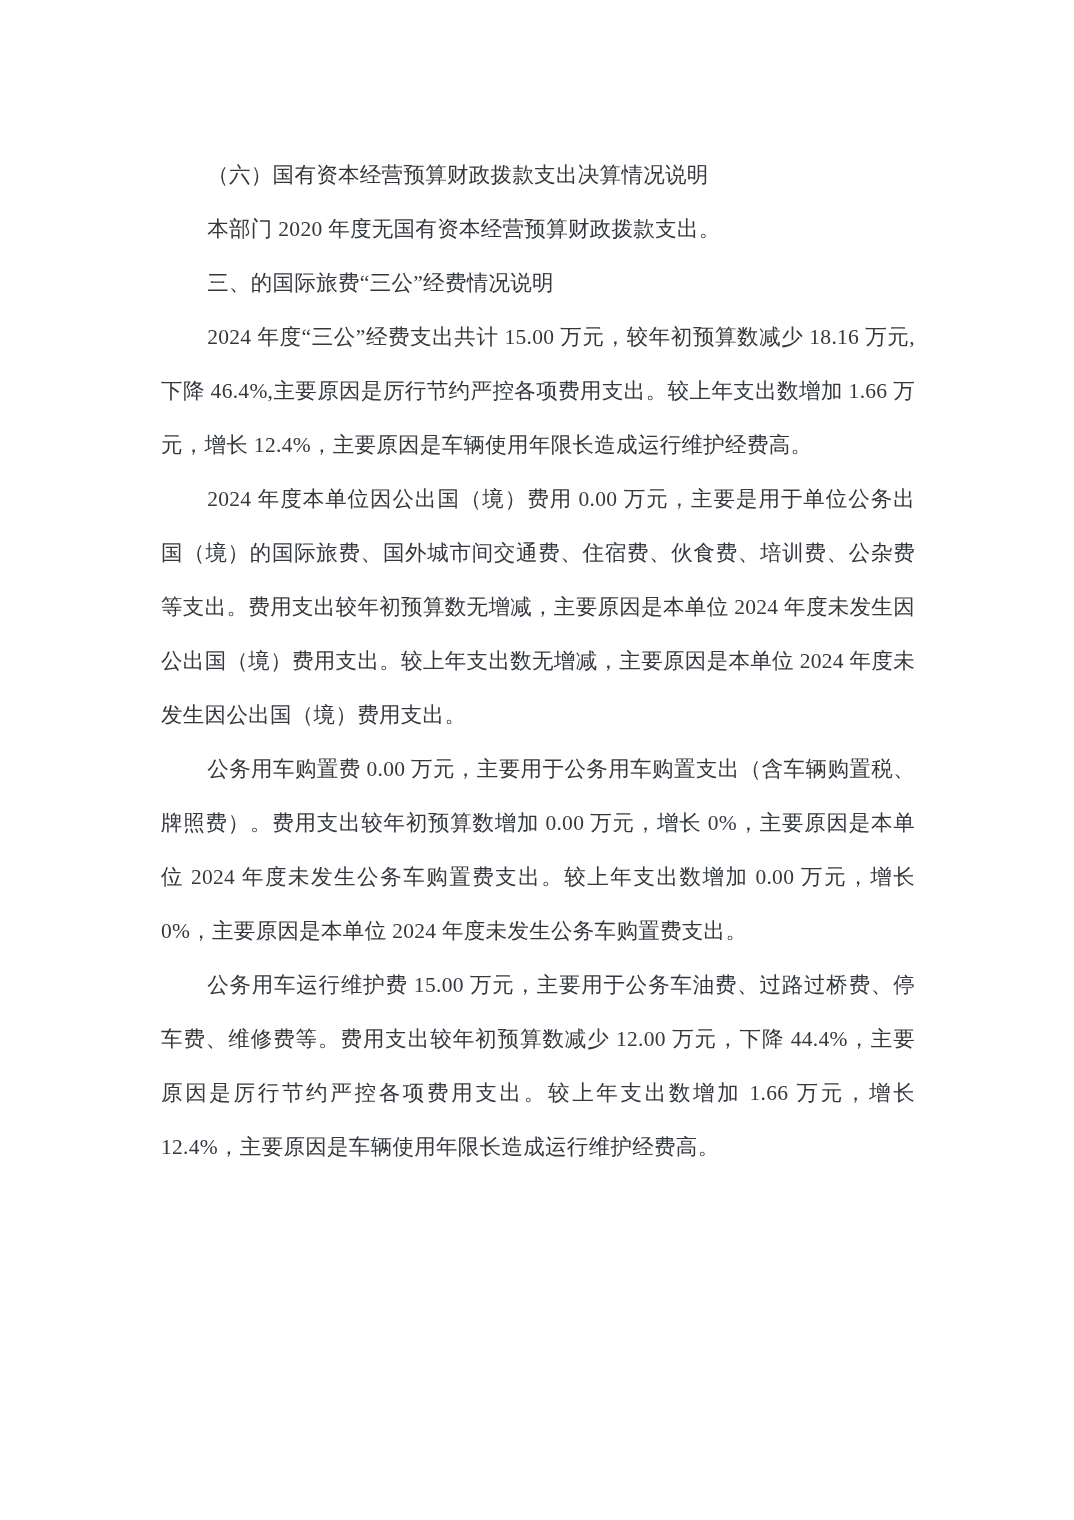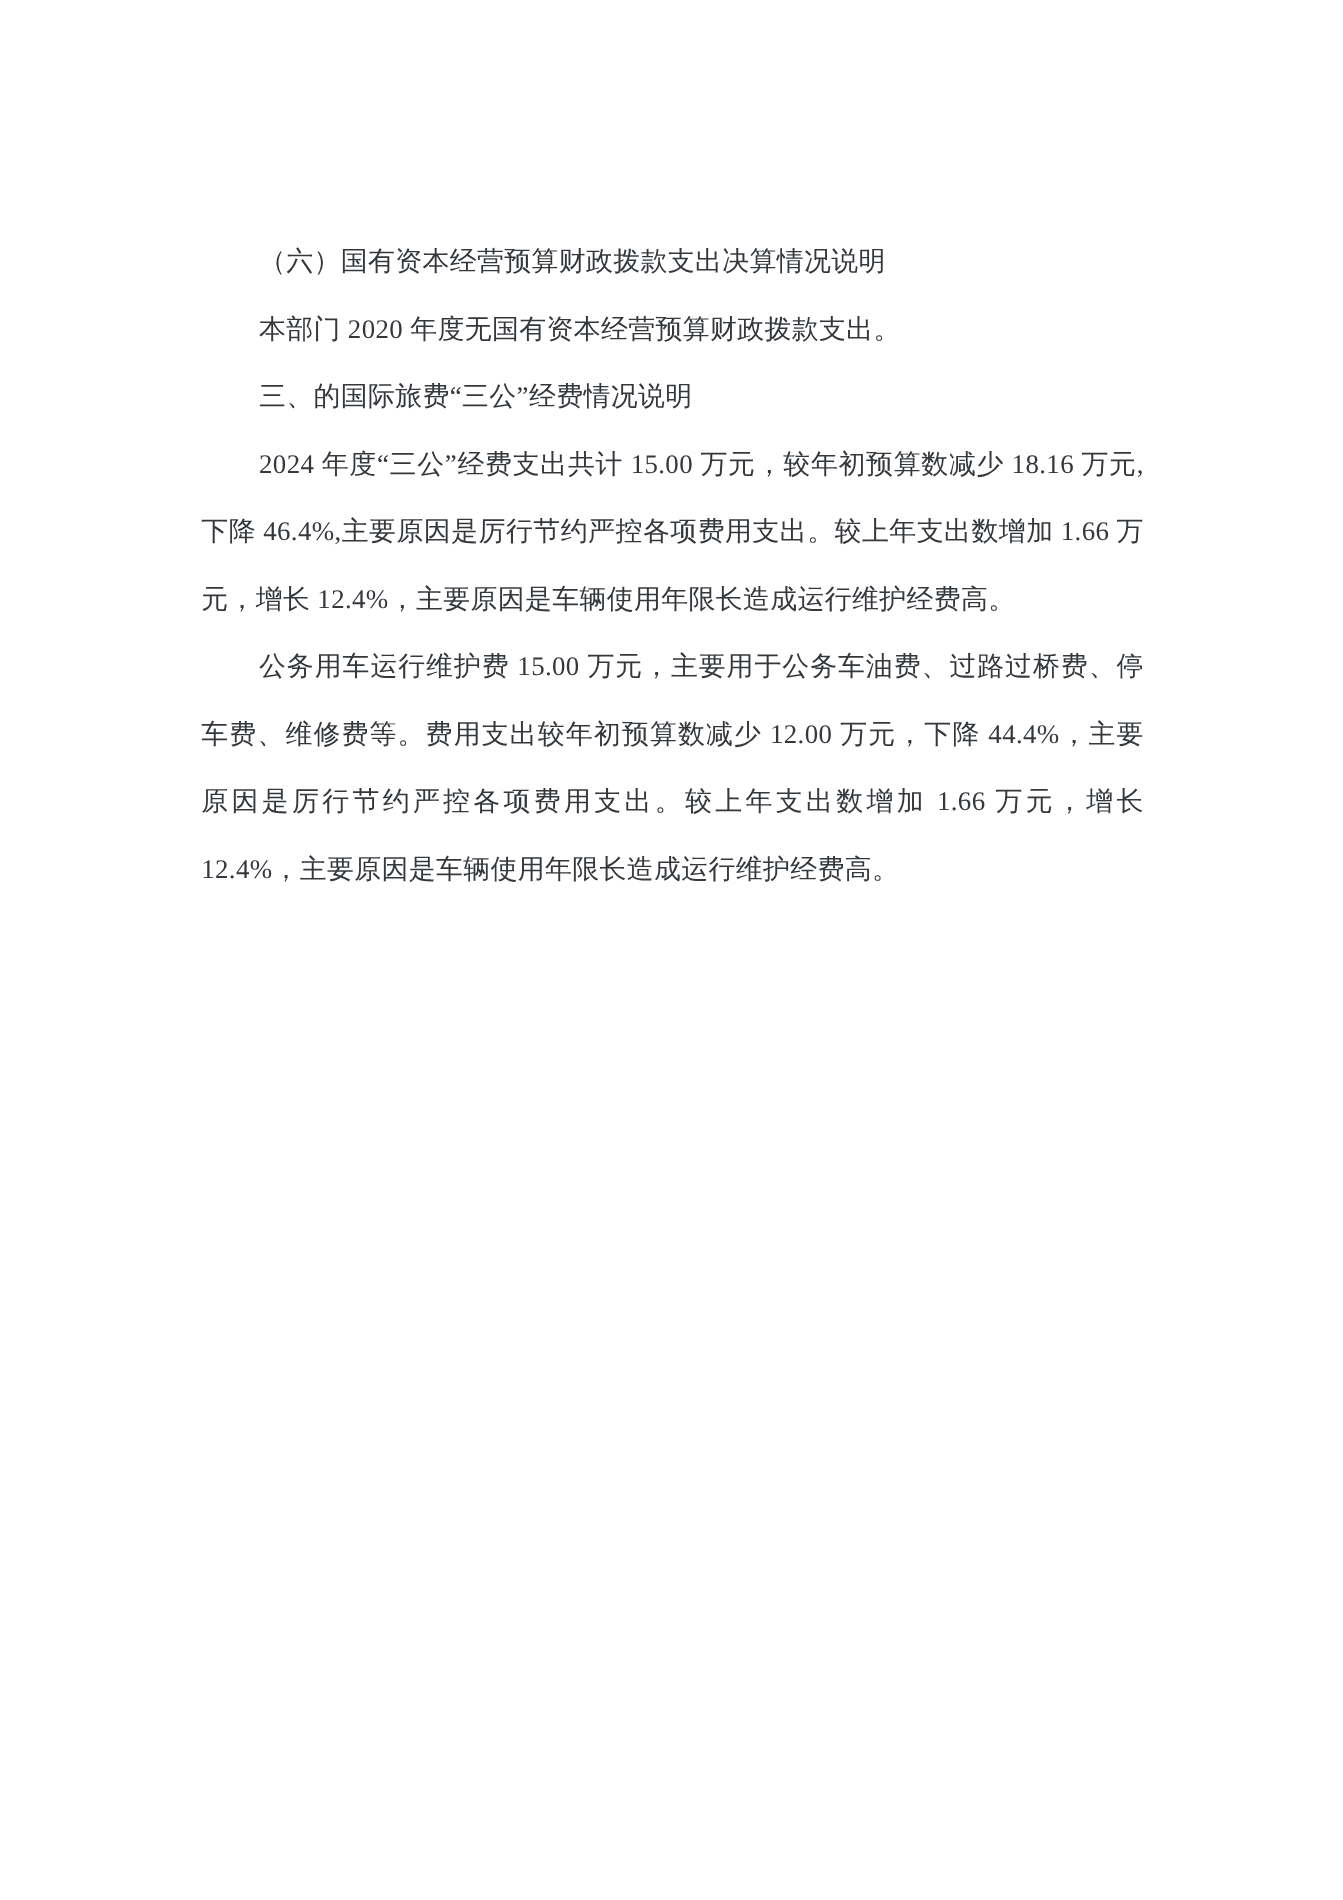--- a/index.html
+++ b/index.html
@@ -7,21 +7,20 @@
     padding: 0;
     background: #ffffff;
   }
   .page {
     position: relative;
     box-sizing: border-box;
     width: 1074px;
     height: 1276px;
     background: #ffffff;
     overflow: hidden;
-    margin-top: 34px;
   }
   .doc-body {
     box-sizing: border-box;
     padding: 148px 159px 0 161px;
   }
   .para {
     margin: 0;
     padding: 0;
     font-family: "Liberation Serif", "DejaVu Serif", serif;
     font-size: 21.5px;
@@ -34,15 +33,17 @@
 </style>
 </head>
 <body>
 
 <div class="page">
   <div class="doc-body">
     <p class="para">（六）国有资本经营预算财政拨款支出决算情况说明</p>
     <p class="para">本部门 2020 年度无国有资本经营预算财政拨款支出。</p>
     <p class="para">三、的国际旅费“三公”经费情况说明</p>
     <p class="para">2024 年度“三公”经费支出共计 15.00 万元，较年初预算数减少 18.16 万元,下降 46.4%,主要原因是厉行节约严控各项费用支出。较上年支出数增加 1.66 万元，增长 12.4%，主要原因是车辆使用年限长造成运行维护经费高。</p>
+    <p class="para">2024 年度本单位因公出国（境）费用 0.00 万元，主要是用于单位公务出国（境）的国际旅费、国外城市间交通费、住宿费、伙食费、培训费、公杂费等支出。费用支出较年初预算数无增减，主要原因是本单位 2024 年度未发生因公出国（境）费用支出。较上年支出数无增减，主要原因是本单位 2024 年度未发生因公出国（境）费用支出。</p>
+    <p class="para">公务用车购置费 0.00 万元，主要用于公务用车购置支出（含车辆购置税、牌照费）。费用支出较年初预算数增加 0.00 万元，增长 0%，主要原因是本单位 2024 年度未发生公务车购置费支出。较上年支出数增加 0.00 万元，增长 0%，主要原因是本单位 2024 年度未发生公务车购置费支出。</p>
     <p class="para">公务用车运行维护费 15.00 万元，主要用于公务车油费、过路过桥费、停车费、维修费等。费用支出较年初预算数减少 12.00 万元，下降 44.4%，主要原因是厉行节约严控各项费用支出。较上年支出数增加 1.66 万元，增长 12.4%，主要原因是车辆使用年限长造成运行维护经费高。</p>
   </div>
 </div>
 
 </body></html>

